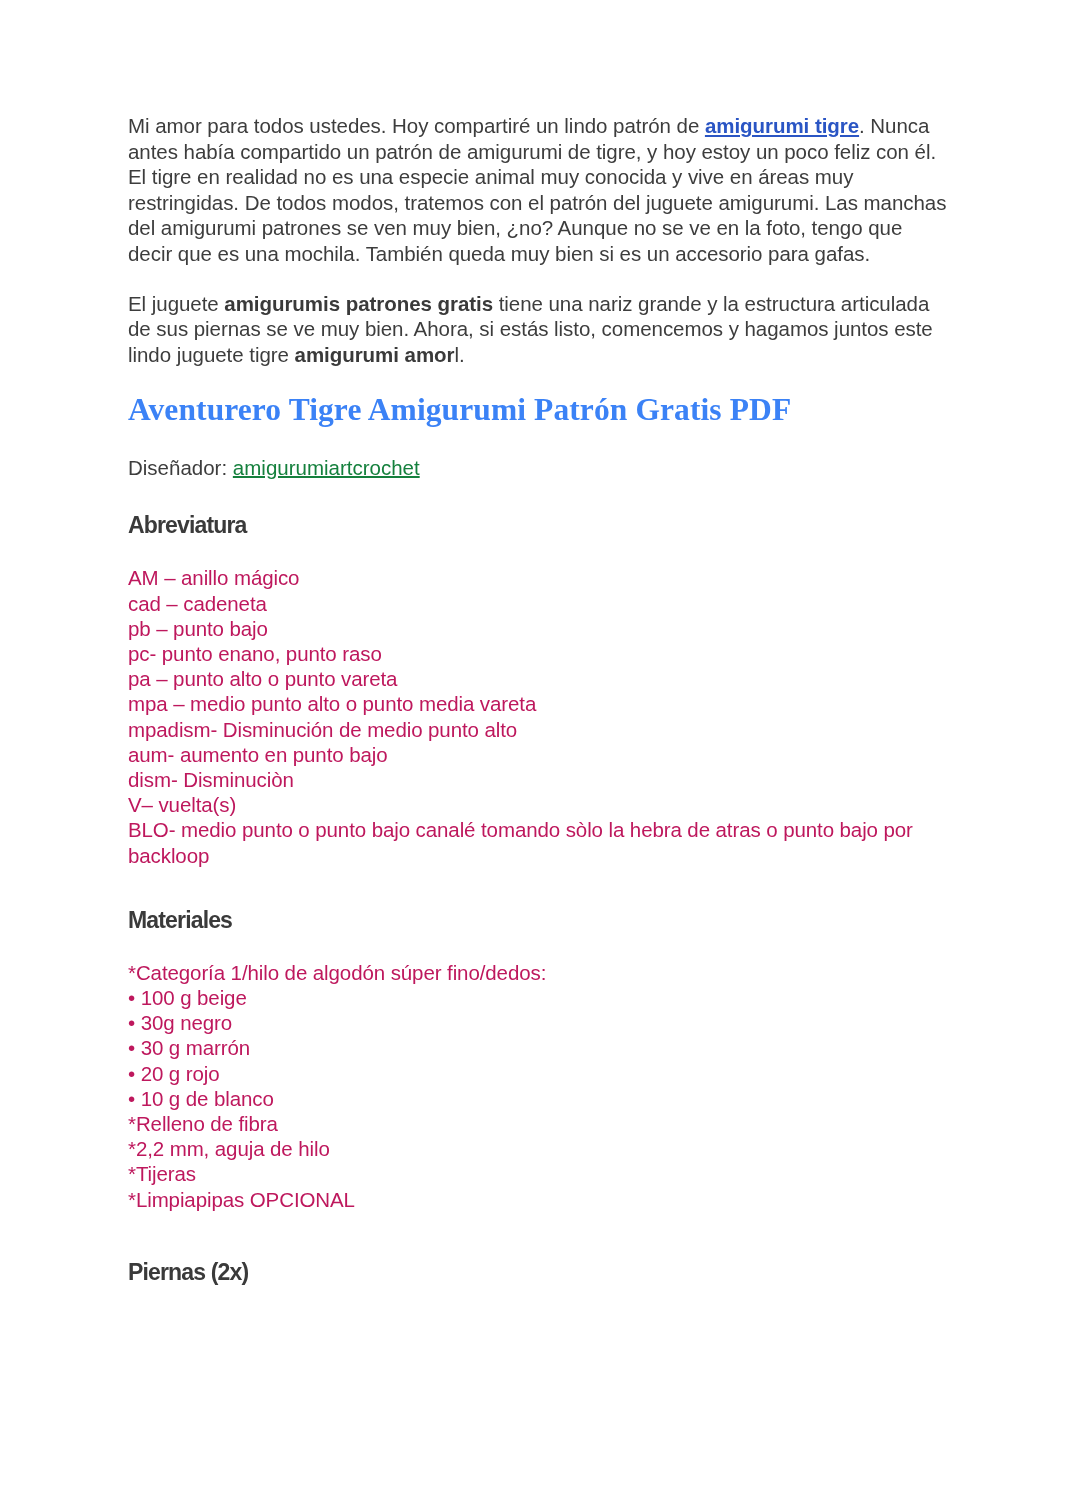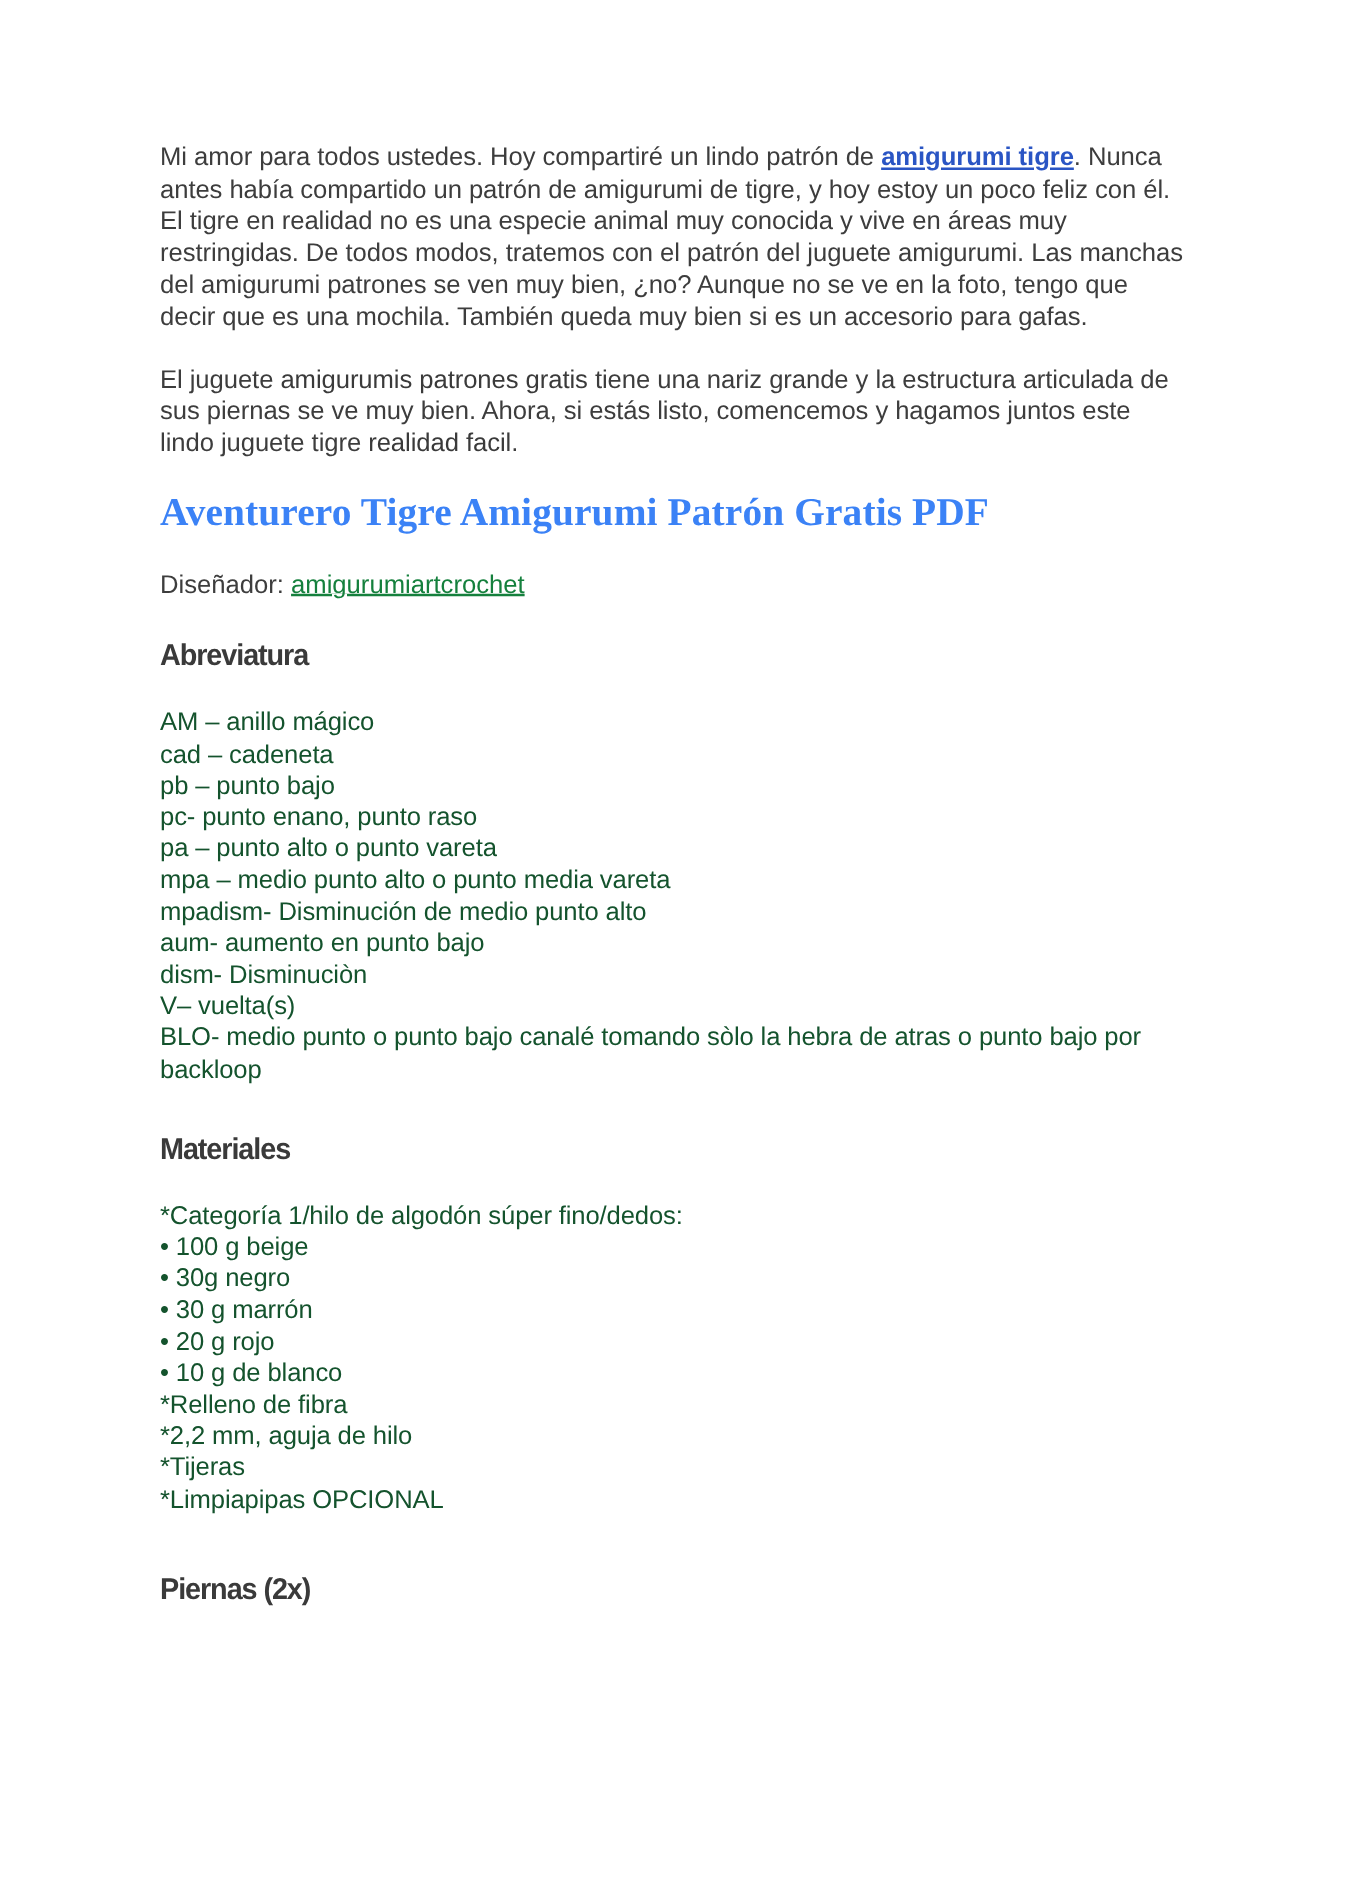--- a/index.html
+++ b/index.html
@@ -33,21 +33,21 @@
   
   .para {
     font-size: 20.5px;
     line-height: 25.6px;
     color: #3d3d3d;
     margin: 0 0 24px 0;
     letter-spacing: -0.05px;
     text-align: left;
   }
   .para b, .para strong {
-    font-weight: normal;
+    font-weight: bold;
     color: #3a3a3a;
   }
 
   a.link-strong {
     color: #2a55c4;
     font-weight: bold;
     text-decoration: underline;
     text-underline-offset: 2px;
   }
   a.link-plain {
@@ -85,41 +85,41 @@
     margin: 0 0 26px 0;
     letter-spacing: -0.9px;
     transform: scaleX(0.96);
     transform-origin: left center;
   }
 
   
   .list-block {
     font-size: 20.5px;
     line-height: 25.2px;
-    color: #14532d;
+    color: #be185d;
     margin: 0 0 30px 0;
     letter-spacing: -0.1px;
   }
   .list-block .line {
     display: block;
     white-space: pre-wrap;
   }
 
   .block-gap-lg { margin-bottom: 38px; }
   .block-gap-xl { margin-bottom: 46px; }
 </style>
 </head>
 <body>
 
 <div class="page">
   <div class="content">
 
     <p class="para"><span>Mi amor para todos ustedes. Hoy compartiré un lindo patrón de </span><a href="#" class="link-strong">amigurumi tigre</a><span>. Nunca antes había compartido un patrón de amigurumi de tigre, y hoy estoy un poco feliz con él. El tigre en realidad no es una especie animal muy conocida y vive en áreas muy restringidas. De todos modos, tratemos con el patrón del juguete amigurumi. Las manchas del amigurumi patrones se ven muy bien, ¿no? Aunque no se ve en la foto, tengo que decir que es una mochila. También queda muy bien si es un accesorio para gafas.</span></p>
 
-    <p class="para"><span>El juguete </span><b>amigurumis patrones gratis</b><span> tiene una nariz grande y la estructura articulada de sus piernas se ve muy bien. Ahora, si estás listo, comencemos y hagamos juntos este lindo juguete tigre </span><b>realidad faci</b><span>l.</span></p>
+    <p class="para"><span>El juguete </span><b>amigurumis patrones gratis</b><span> tiene una nariz grande y la estructura articulada de sus piernas se ve muy bien. Ahora, si estás listo, comencemos y hagamos juntos este lindo juguete tigre </span><b>amigurumi amor</b><span>l.</span></p>
 
     <h1 class="h-main">Aventurero Tigre Amigurumi Patrón Gratis PDF</h1>
 
     <p class="designer"><span>Diseñador: </span><a href="#" class="link-plain">amigurumiartcrochet</a></p>
 
     <h2 class="h-sub">Abreviatura</h2>
 
     <div class="list-block block-gap-lg">
       <span class="line">AM – anillo mágico</span>
       <span class="line">cad – cadeneta</span>

